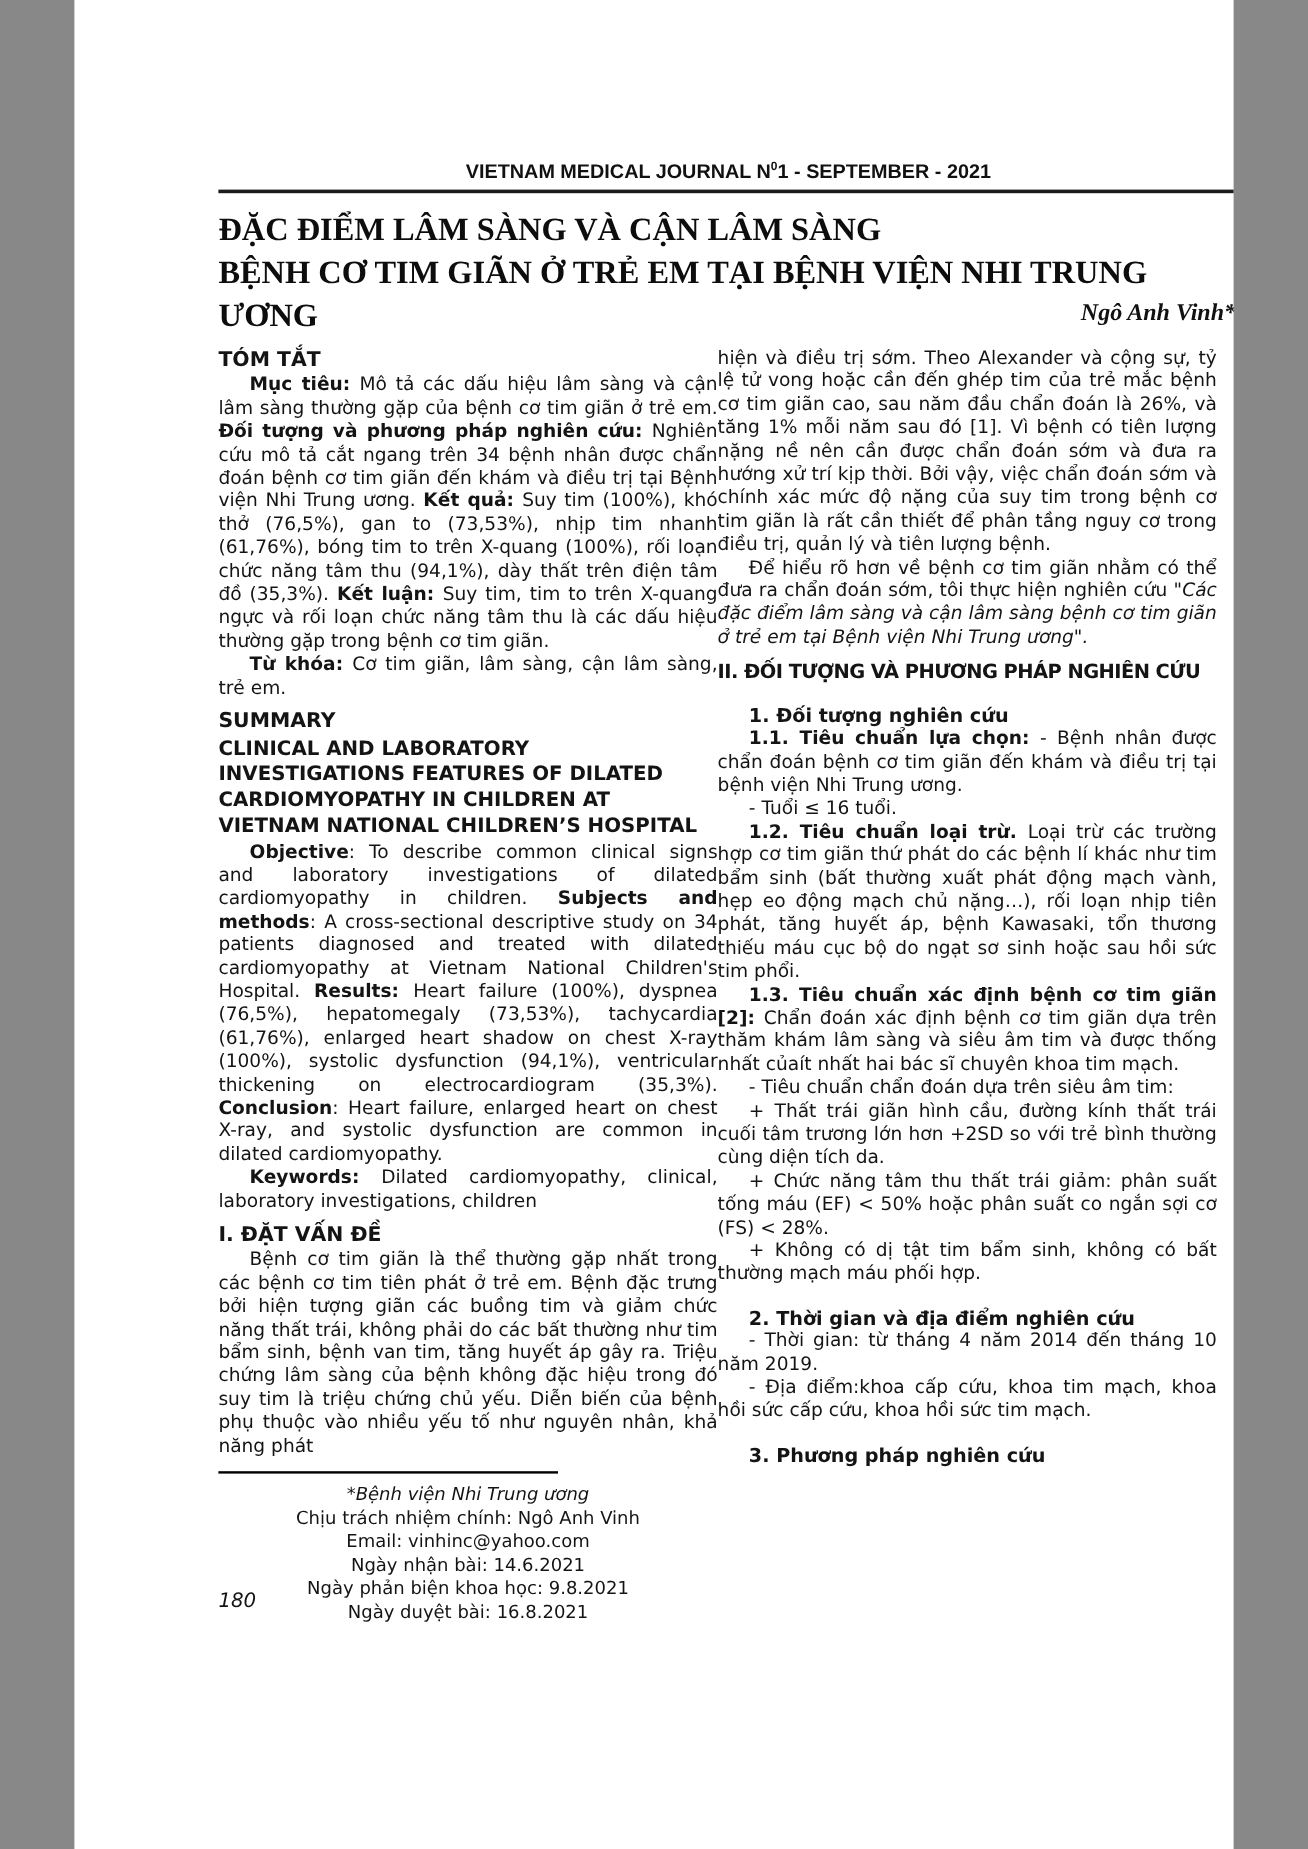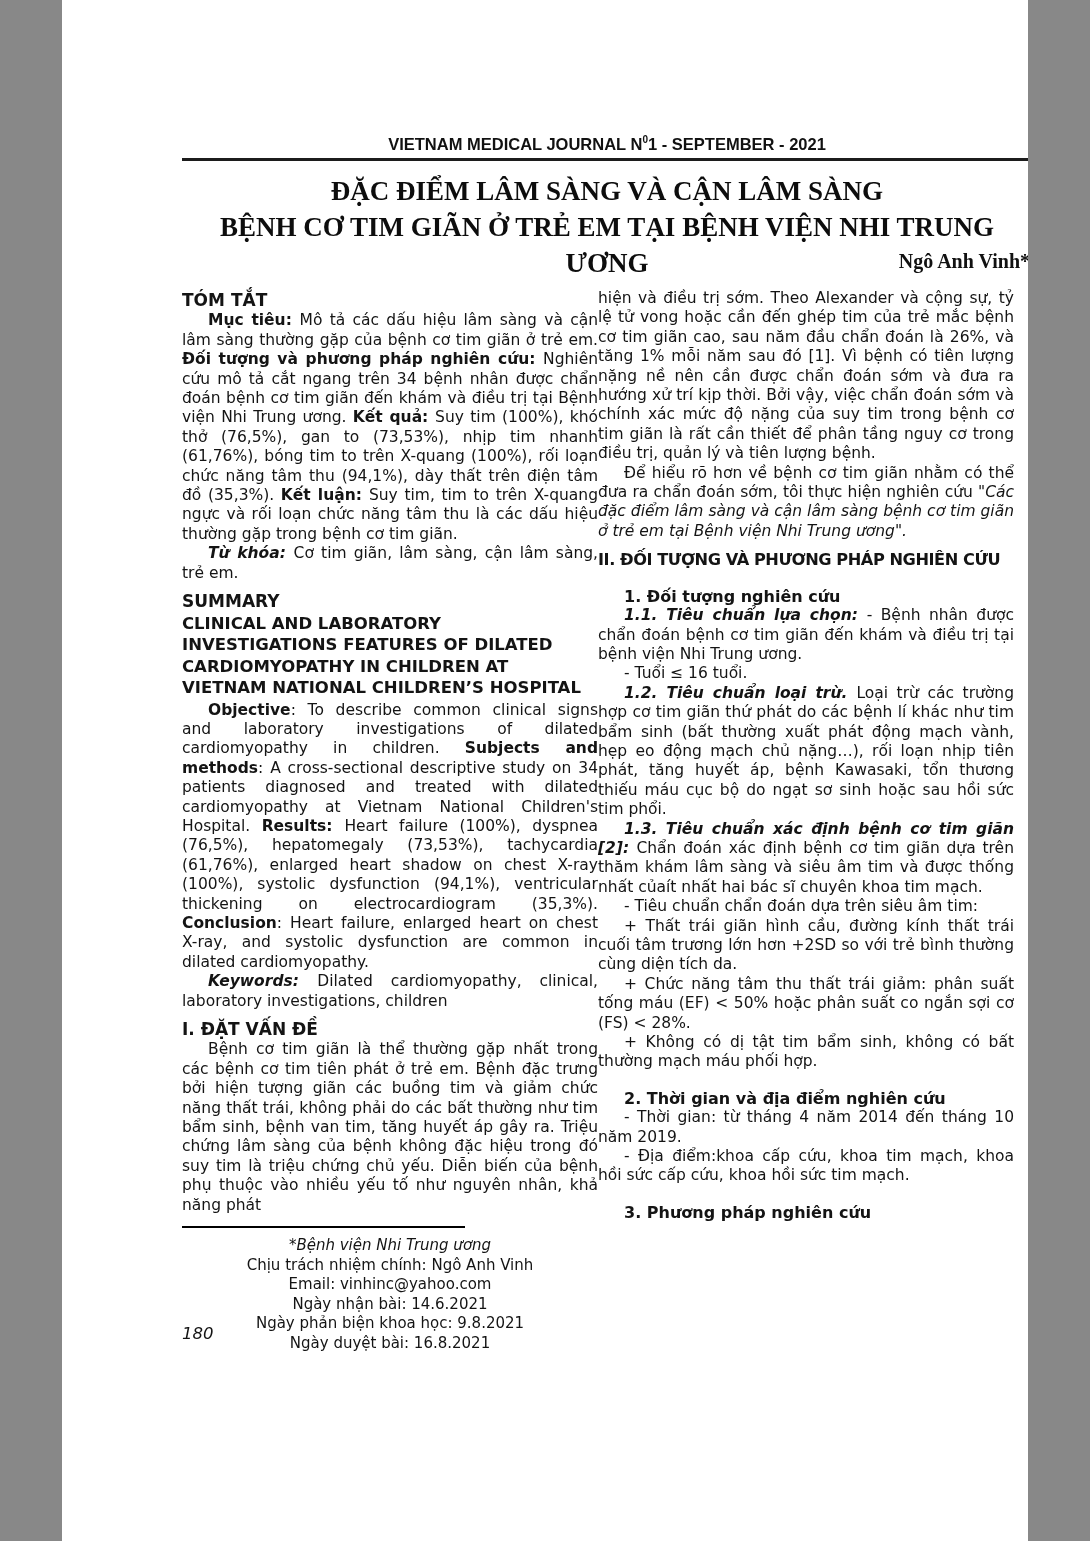--- a/index.html
+++ b/index.html
@@ -10,41 +10,41 @@
   }
   .journal-header {
     position:absolute; top:134px; left:120px; width:850px;
     text-align:center; font-weight:bold; font-size:16.5px;
     font-family:"Liberation Sans", sans-serif;
     padding-bottom:4px; border-bottom:3px solid #1c1c1c;
   }
   .journal-header sup { font-size:10px; }
   .article-title {
     position:absolute; top:173px; left:120px; width:850px;
-    text-align:center; font-family:"Liberation Serif", serif;
+    font-family:"Liberation Serif", serif;
     font-weight:bold; font-size:27px; line-height:36px; color:#0d0d0d;
   }
   .author-line {
     position:absolute; top:250px; left:120px; width:848px;
     text-align:right; font-family:"Liberation Serif", serif;
-    font-weight:bold; font-size:20px;
+    font-weight:bold; font-size:20px;font-style:italic;
   }
   .columns {
     position:absolute; top:289px; left:120px; width:850px;
     display:flex; 
   }
   .col {
     width:416px; font-size:15.5px; line-height:19.4px;
     text-align:justify; color:#141414;
   }
   .col p { margin:0; text-indent:26px; }
   .col p.noindent { text-indent:0; }
   .b  { font-weight:bold;margin-top:36px; }
   .i  { font-style:italic; }
-  .bi { font-weight:bold; font-style:italic; }
+  .bi { font-weight:bold; }
   .h  { font-weight:bold; font-size:17px; margin:2px 0 1px; text-align:left; }
   .h.gap { margin-top:9px; }
   .h.condensed { font-size:16.2px; letter-spacing:-0.45px; white-space:nowrap; }
   .sh { font-weight:bold; font-size:16px; text-indent:26px; }
   .subtitle {
     font-weight:bold; font-size:16.5px; line-height:21.5px;
     text-align:left; margin:1px 0 2px;
   }
   .gap { margin-top:17px; }
   .fn-rule {

